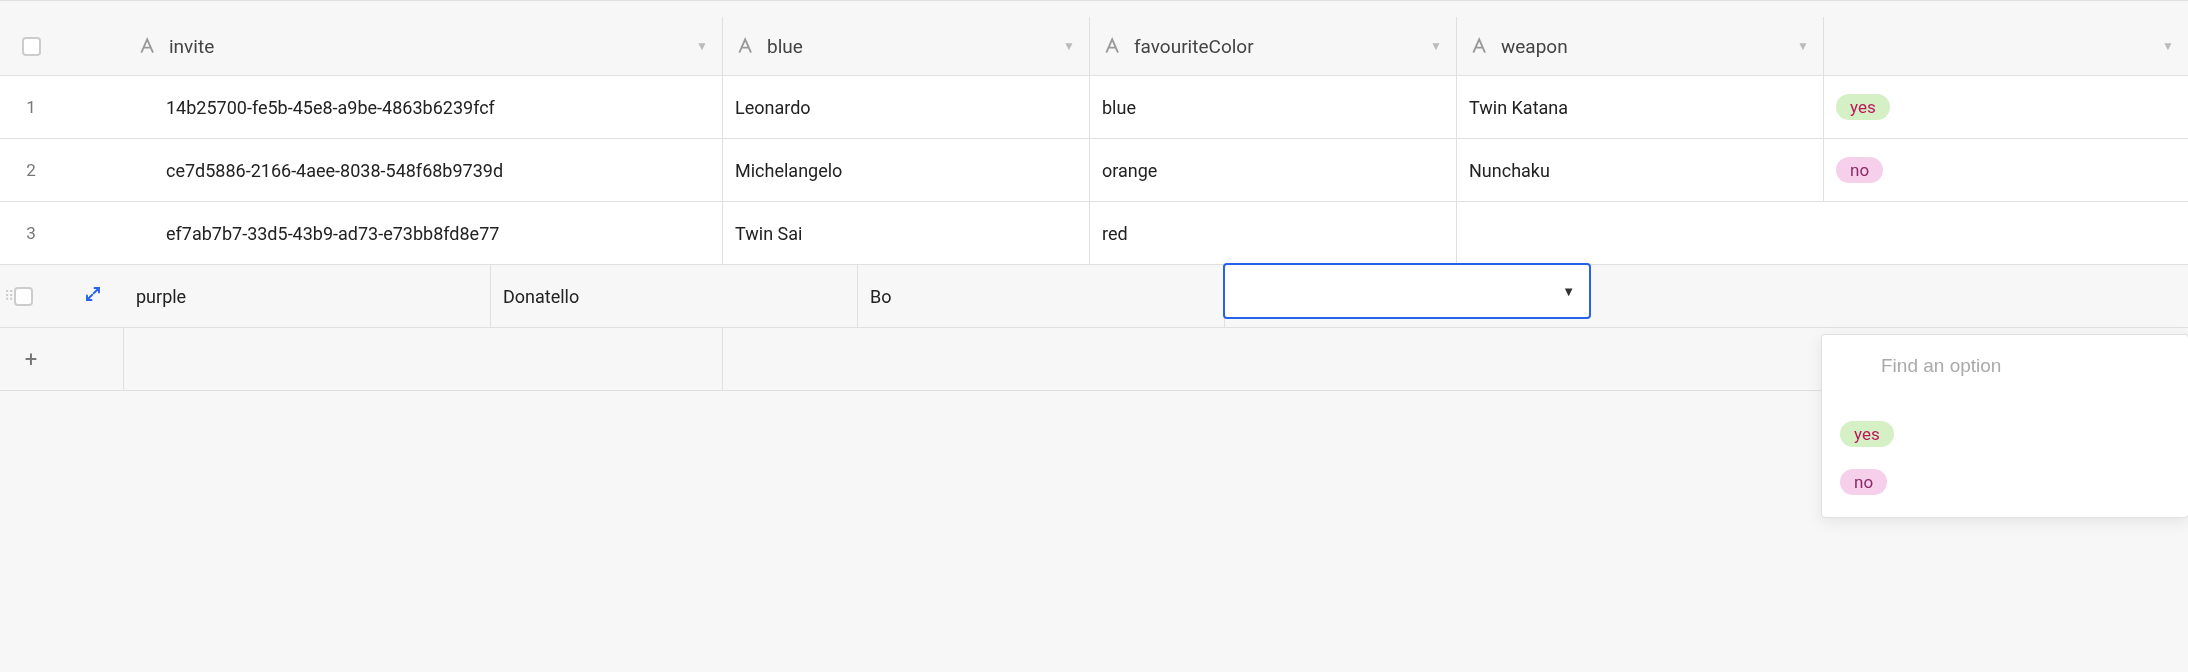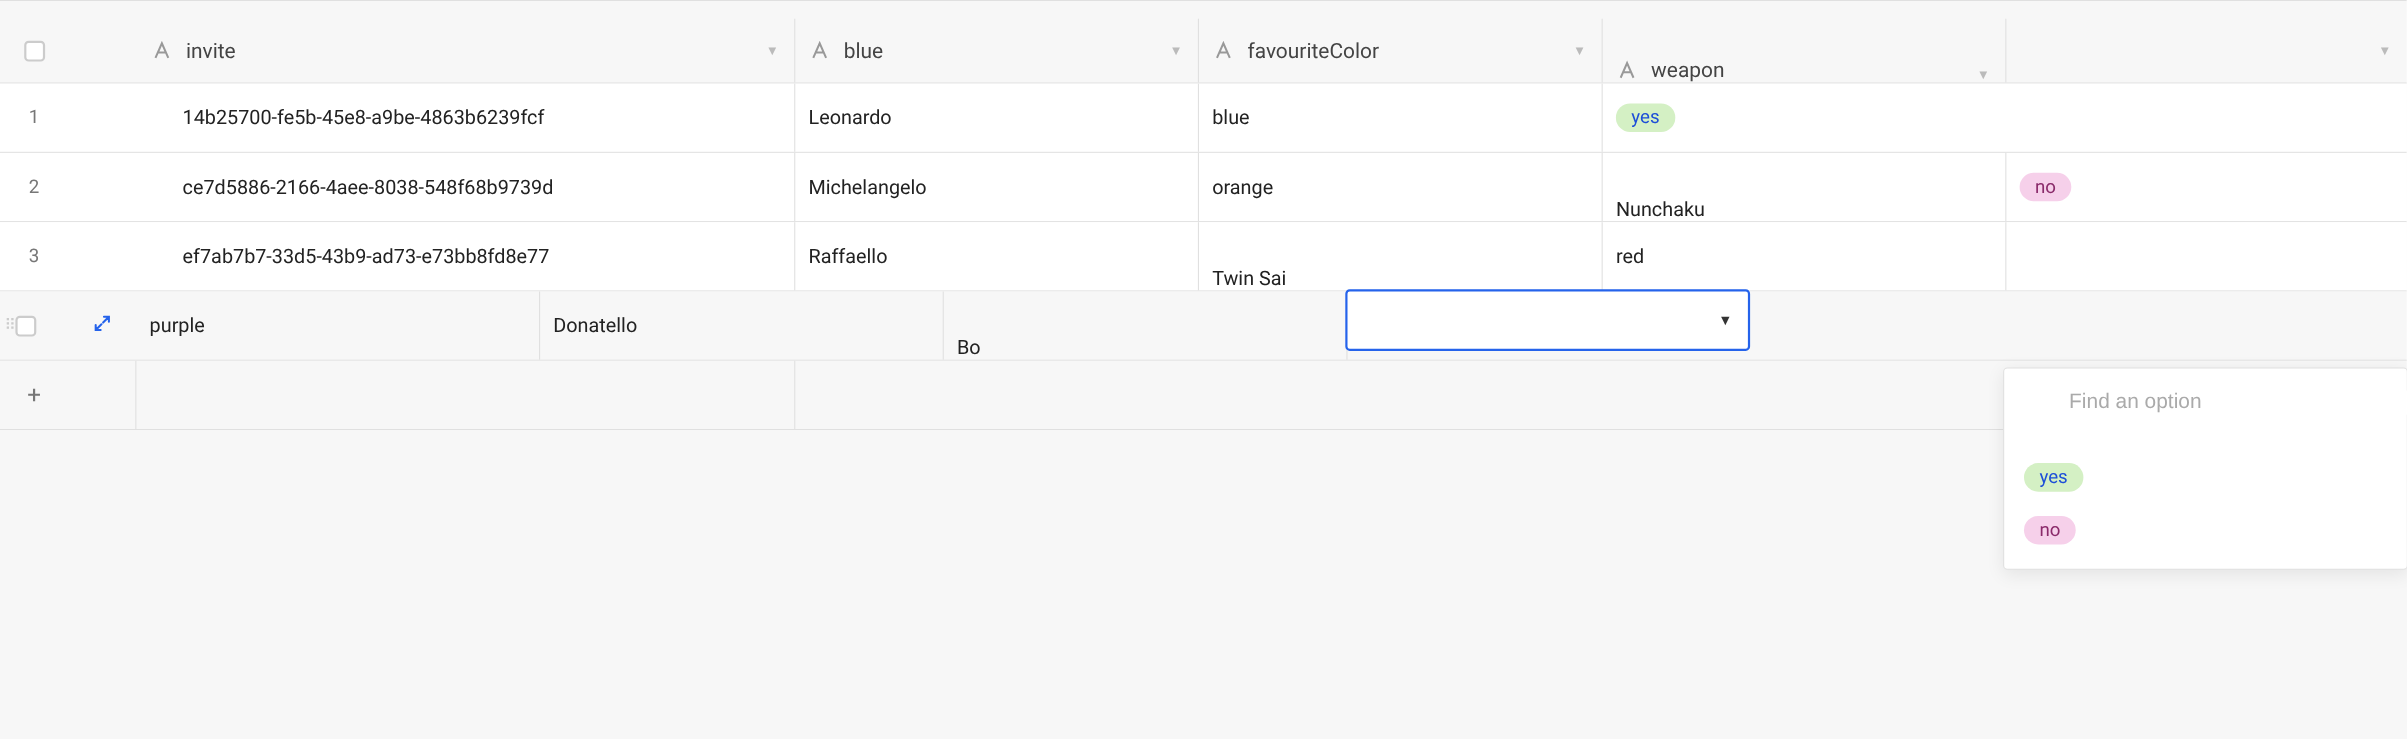--- a/index.html
+++ b/index.html
@@ -62,21 +62,20 @@
       padding-left: 42px;
     }
     .col-name {
       width: 367px;
     }
     .col-color {
       width: 367px;
     }
     .col-weapon {
       width: 367px;
-      align-items: flex-end;
     }
     .col-coming {
       width: 364px;
     }
     .header .cell {
       color: #444;
       font-size: 19px;
       gap: 10px;
       margin-top: 16px;
     }
@@ -115,21 +114,21 @@
       font-size: 17px;
     }
     .pill {
       display: inline-block;
       padding: 3px 14px;
       border-radius: 14px;
       font-size: 17px;
     }
     .pill-yes {
       background: #d4f0c4;
-      color: #1d4ed8;
+      color: #be185d;
     }
     .pill-no {
       background: #f6d0ea;
       color: #8a2a6a;
     }
     .row.add {
       background: #f7f7f7;
     }
     .row.add .col-rownum {
       justify-content: center;
@@ -296,20 +295,23 @@
     <div class="cell col-gutter"></div>
     <div class="cell col-invite">
         <span>14b25700-fe5b-45e8-a9be-4863b6239fcf</span>
       </div>
     <div class="cell col-name">
         <span>Leonardo</span>
       </div>
     <div class="cell col-color">
         <span>blue</span>
       </div>
+    <div class="cell col-weapon">
+        <span>Twin Katana</span>
+      </div>
     <div class="cell col-coming">
         <span class="pill pill-yes">yes</span>
       </div>
   </div>
 
   <div class="row data">
     <div class="cell col-rownum">
       <span class="rownum-text">2</span>
     </div>
     <div class="cell col-gutter"></div>
@@ -330,23 +332,20 @@
       </div>
   </div>
 
   <div class="row data">
     <div class="cell col-rownum">
       <span class="rownum-text">3</span>
     </div>
     <div class="cell col-gutter"></div>
     <div class="cell col-invite">
         <span>ef7ab7b7-33d5-43b9-ad73-e73bb8fd8e77</span>
-      </div>
-    <div class="cell col-name">
-        <span>Raffaello</span>
       </div>
     <div class="cell col-weapon">
         <span>Twin Sai</span>
       </div>
     <div class="cell col-color">
         <span>red</span>
       </div>
     <div class="cell col-coming"></div>
   </div>
 

